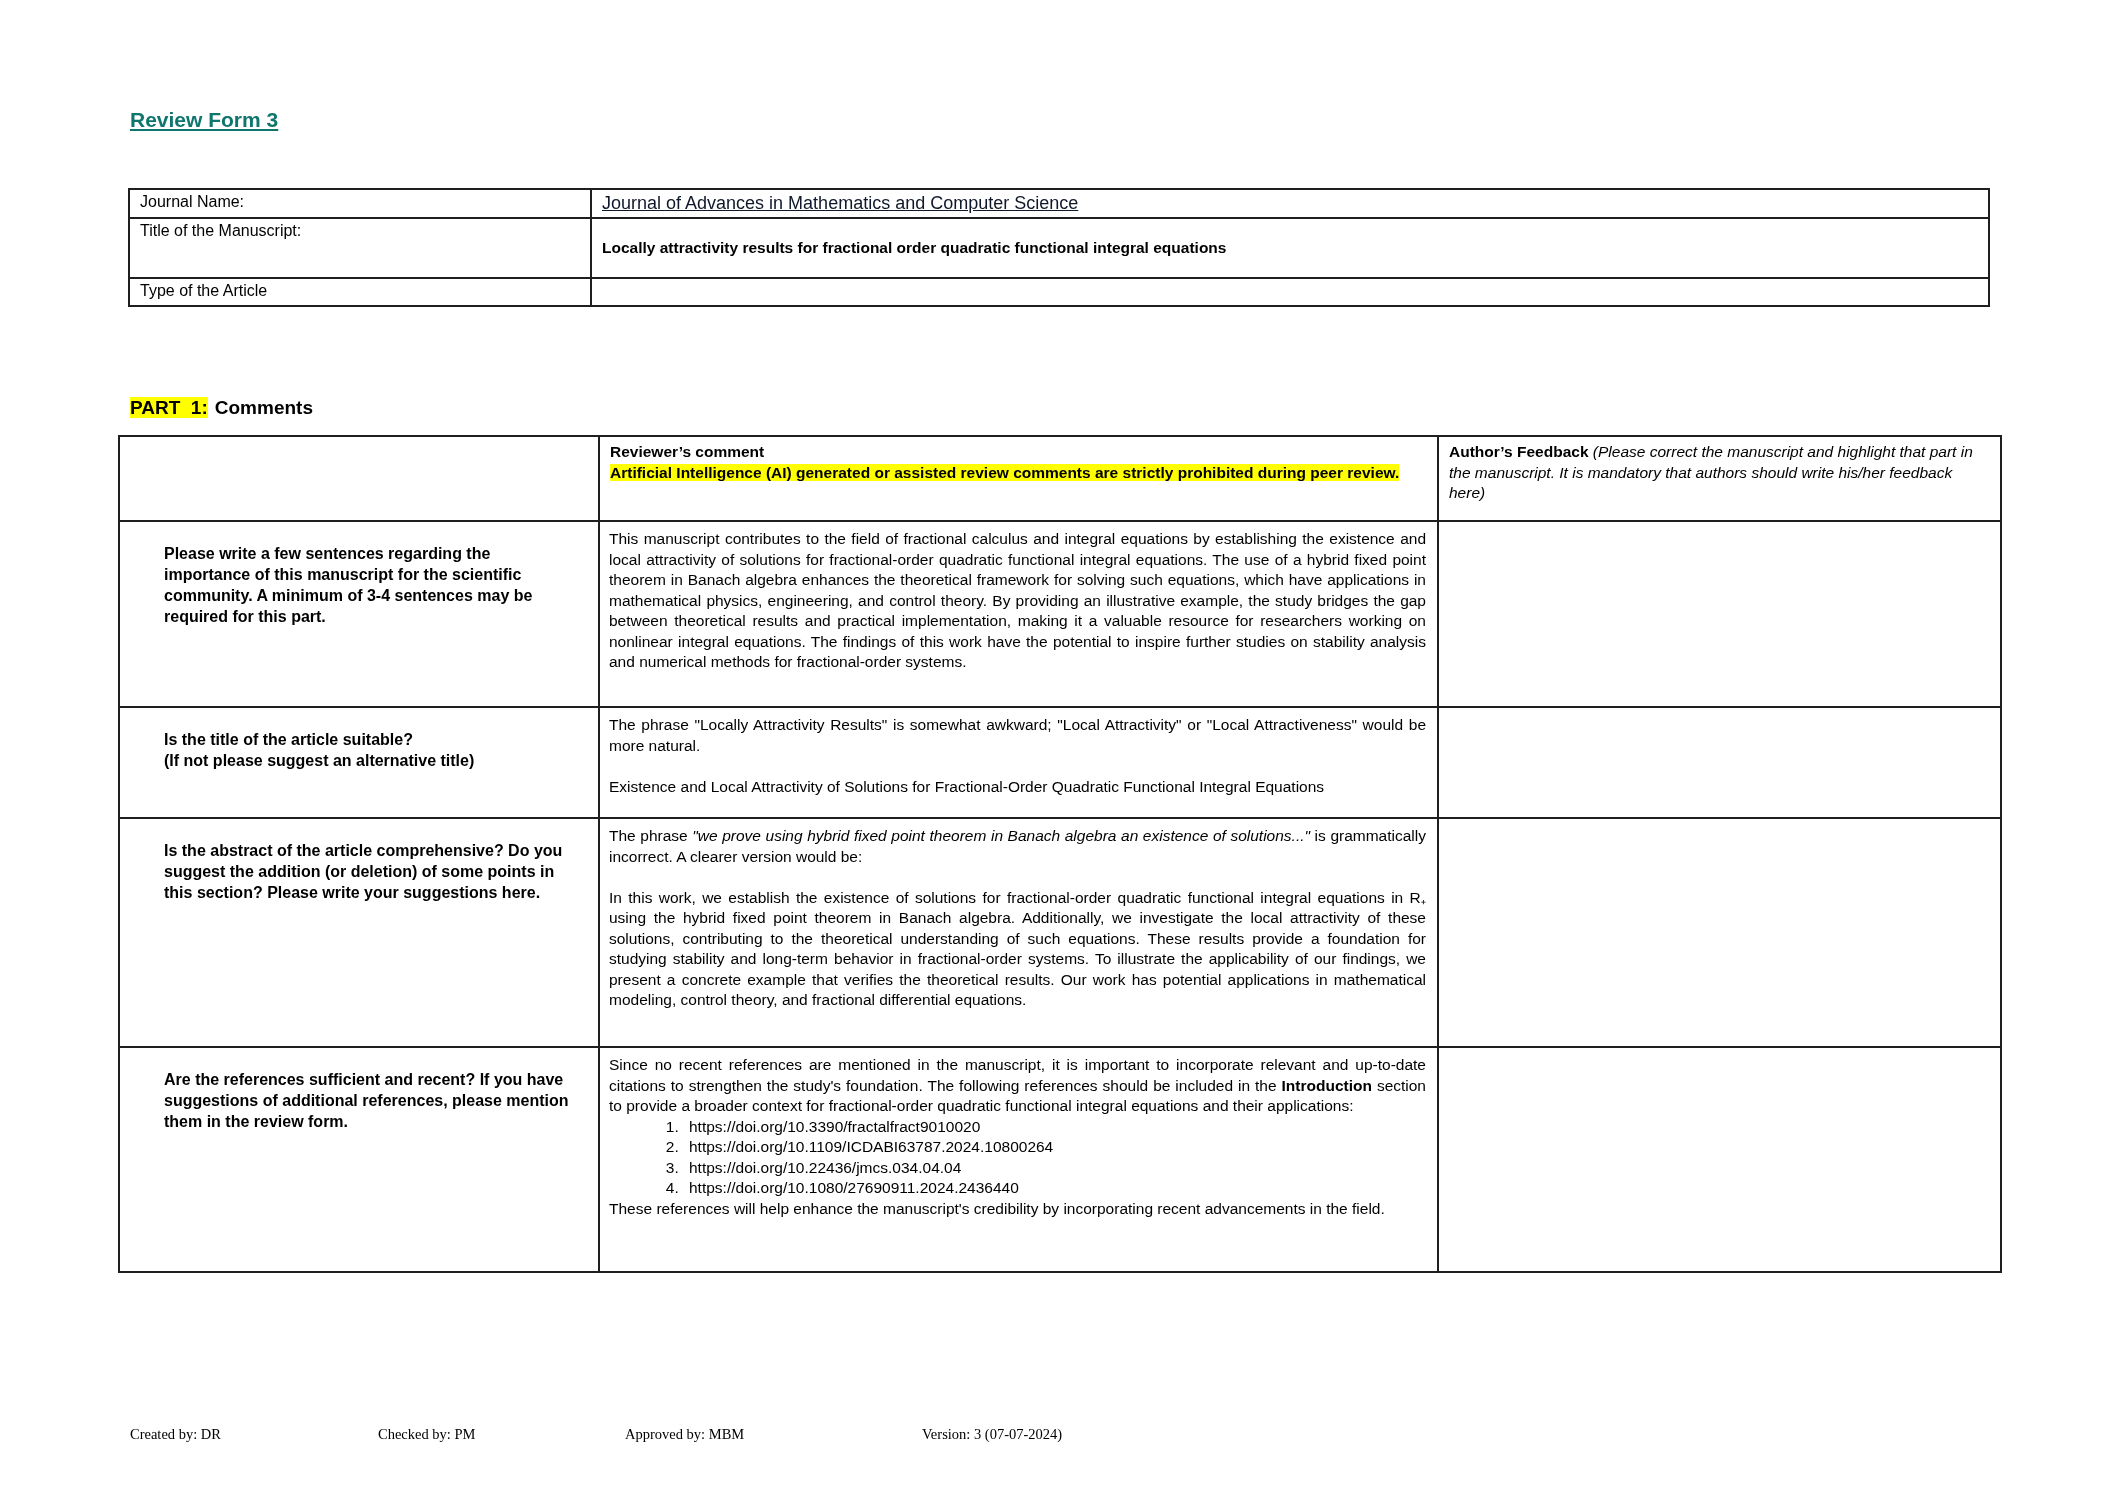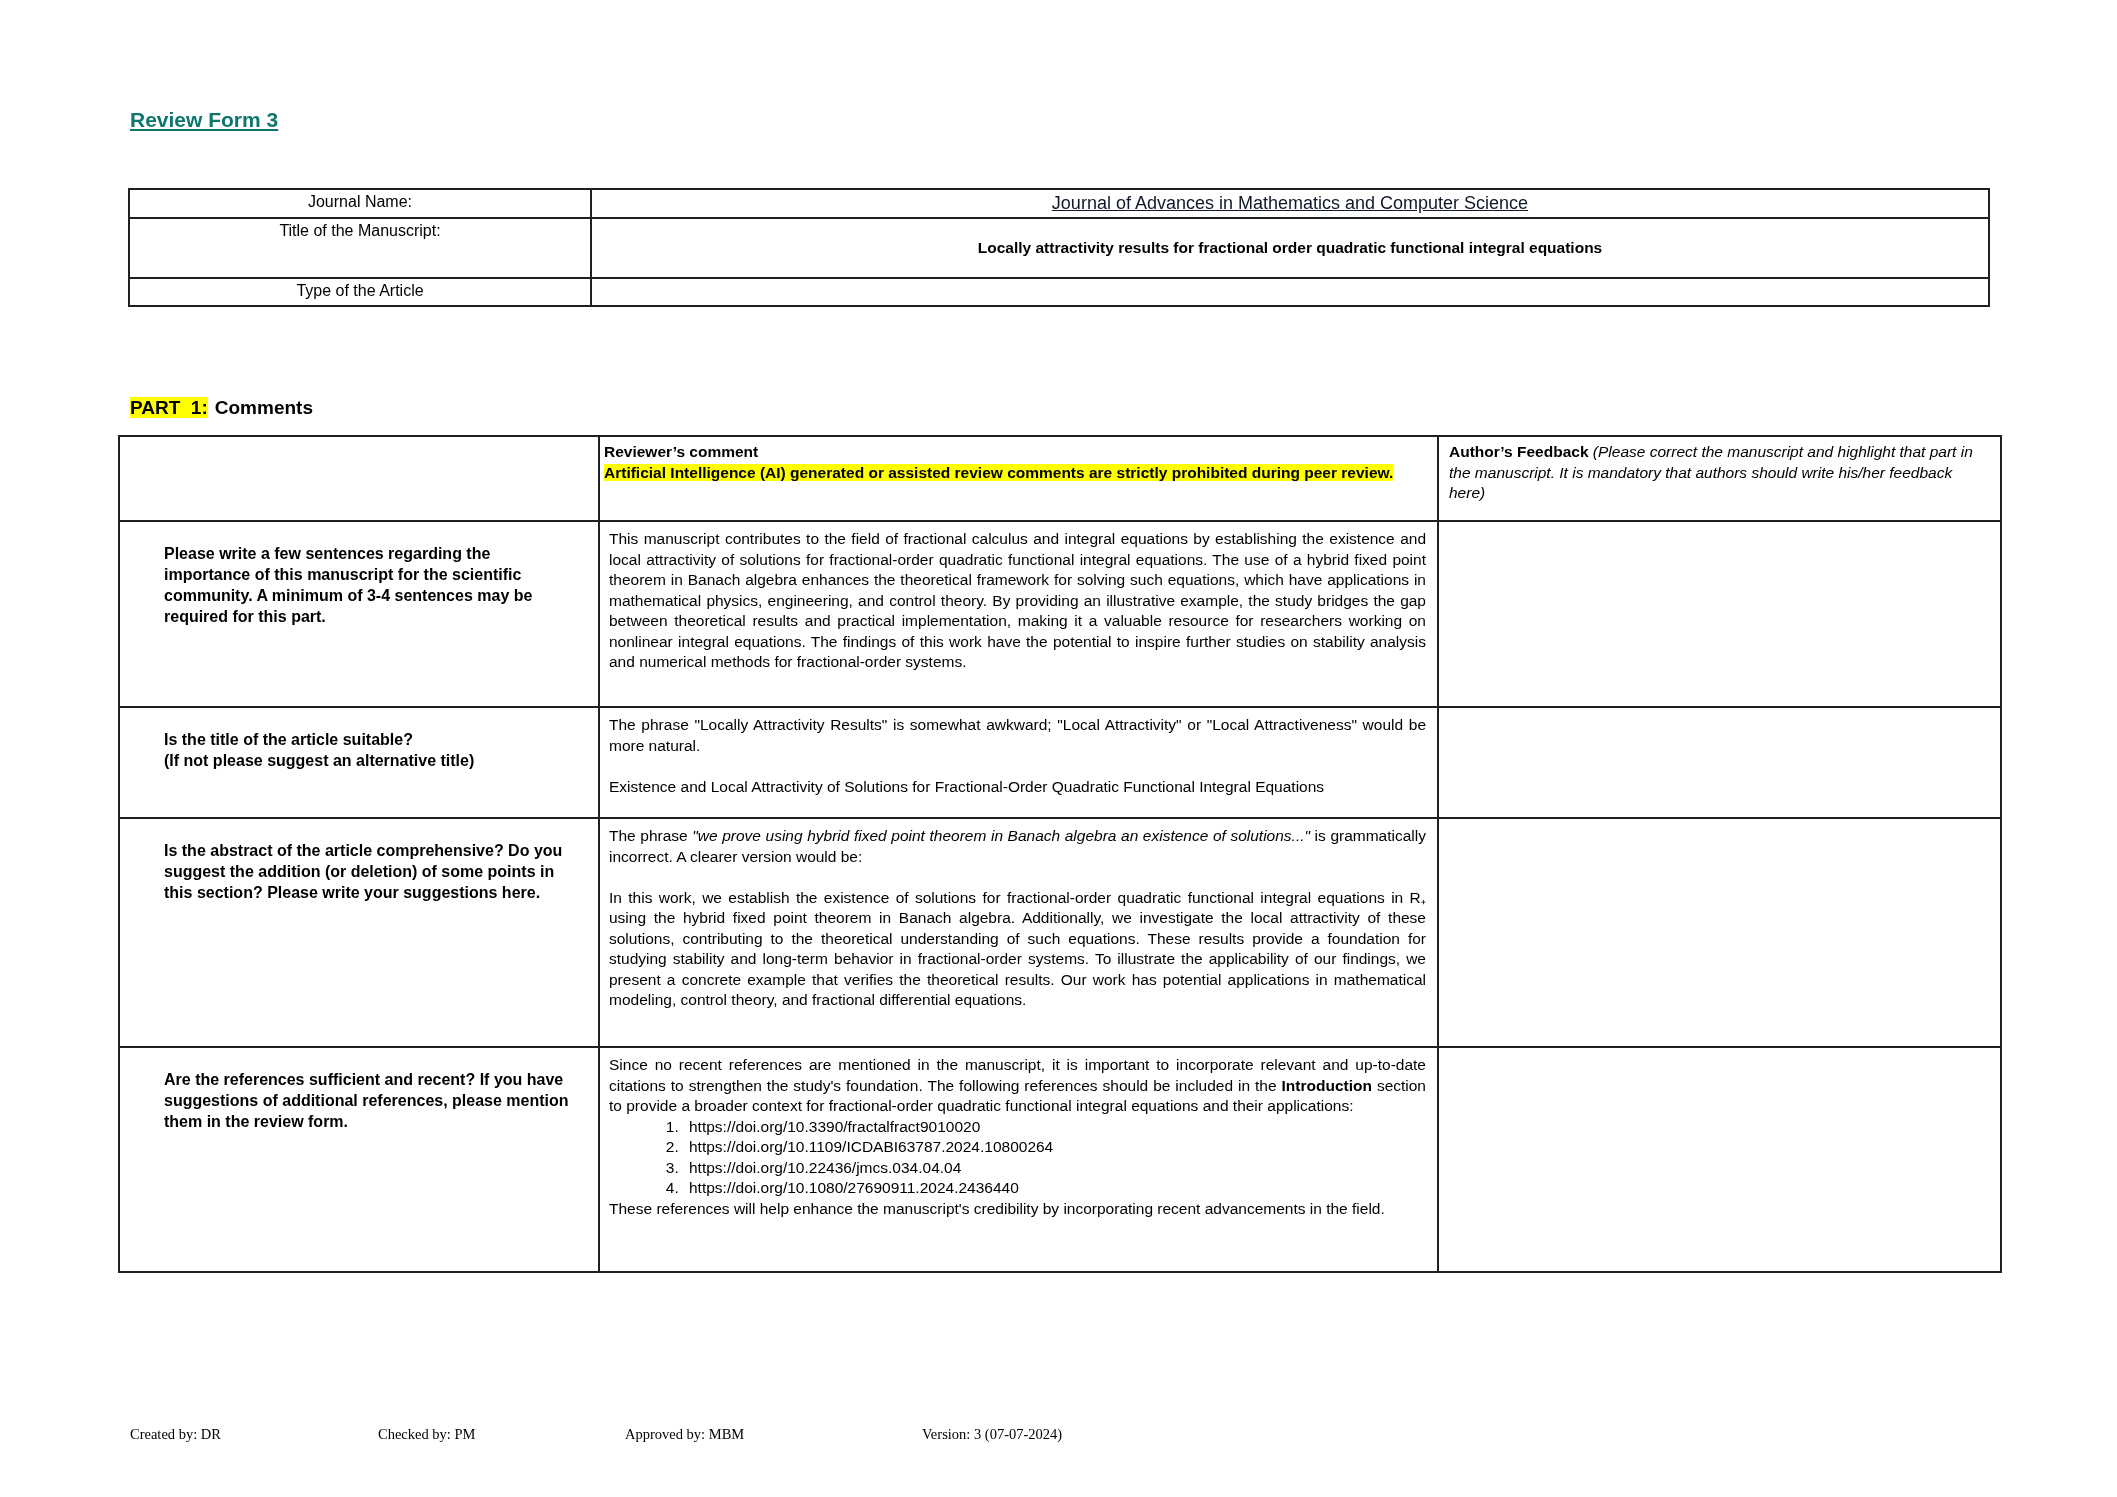--- a/index.html
+++ b/index.html
@@ -33,21 +33,20 @@
     width: 1862px;
     border-collapse: collapse;
     table-layout: fixed;
   }
   .info-table td {
     border: 2px solid #1f1f1f;
     font-size: 16px;
     padding: 3px 10px;
     vertical-align: top;
     overflow: hidden;
-    text-align: center;
   }
   .info-table col.c1 { width: 462px; }
   .info-table tr.r-small  { height: 28px; }
   .info-table tr.r-title  { height: 60px; }
   .info-table td.v-mid { vertical-align: middle; }
   .journal-link {
     color: #0f172a;
     font-weight: normal;
     text-decoration: underline;
     font-size: 18px;
@@ -83,21 +82,21 @@
     overflow: hidden;
   }
   tr.h-header { height: 85px; }
   tr.h-r1 { height: 186px; }
   tr.h-r2 { height: 111px; }
   tr.h-r3 { height: 229px; }
   tr.h-r4 { height: 63px; }
   tr.h-r5 { height: 225px; }
 
   .head-mid {
-    padding: 5px 4px;
+    padding: 5px 10px;
     font-size: 15.5px;
     font-weight: bold;
     line-height: 20.5px;
   }
   .head-mid .hl { background: #ffff00; }
   .head-right {
     padding: 5px 10px;
     font-size: 15.5px;
     line-height: 20.5px;
   }

